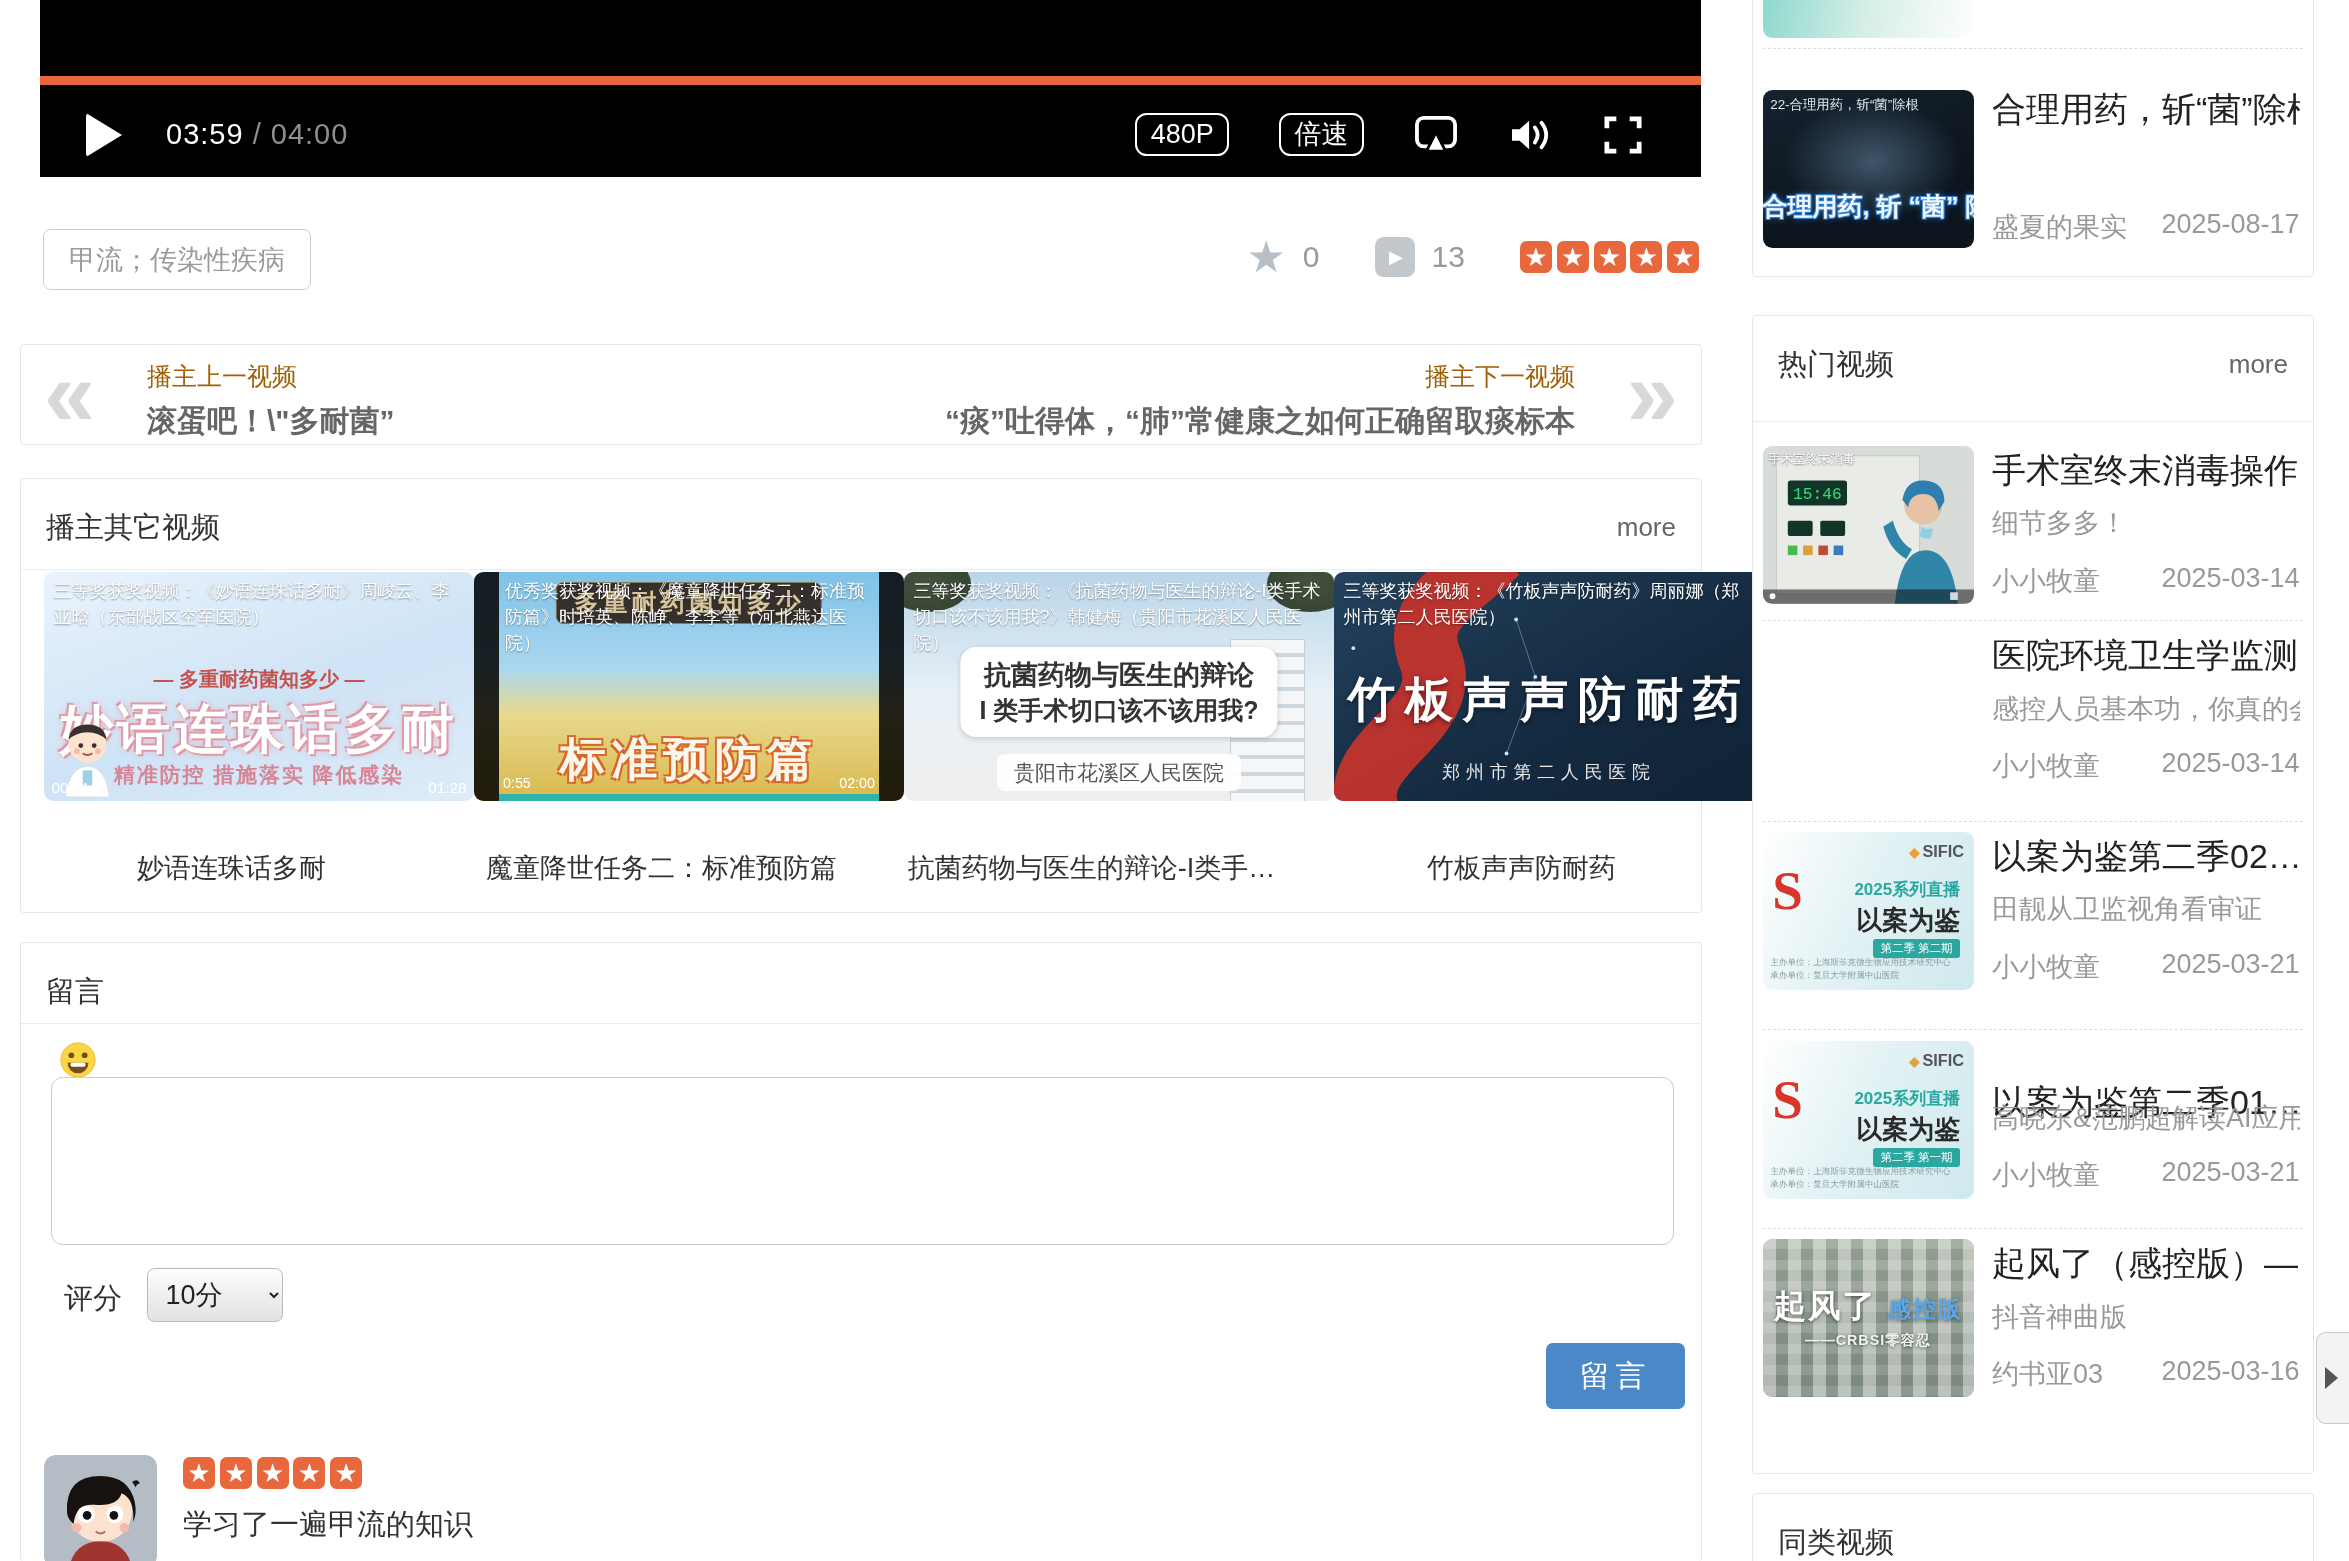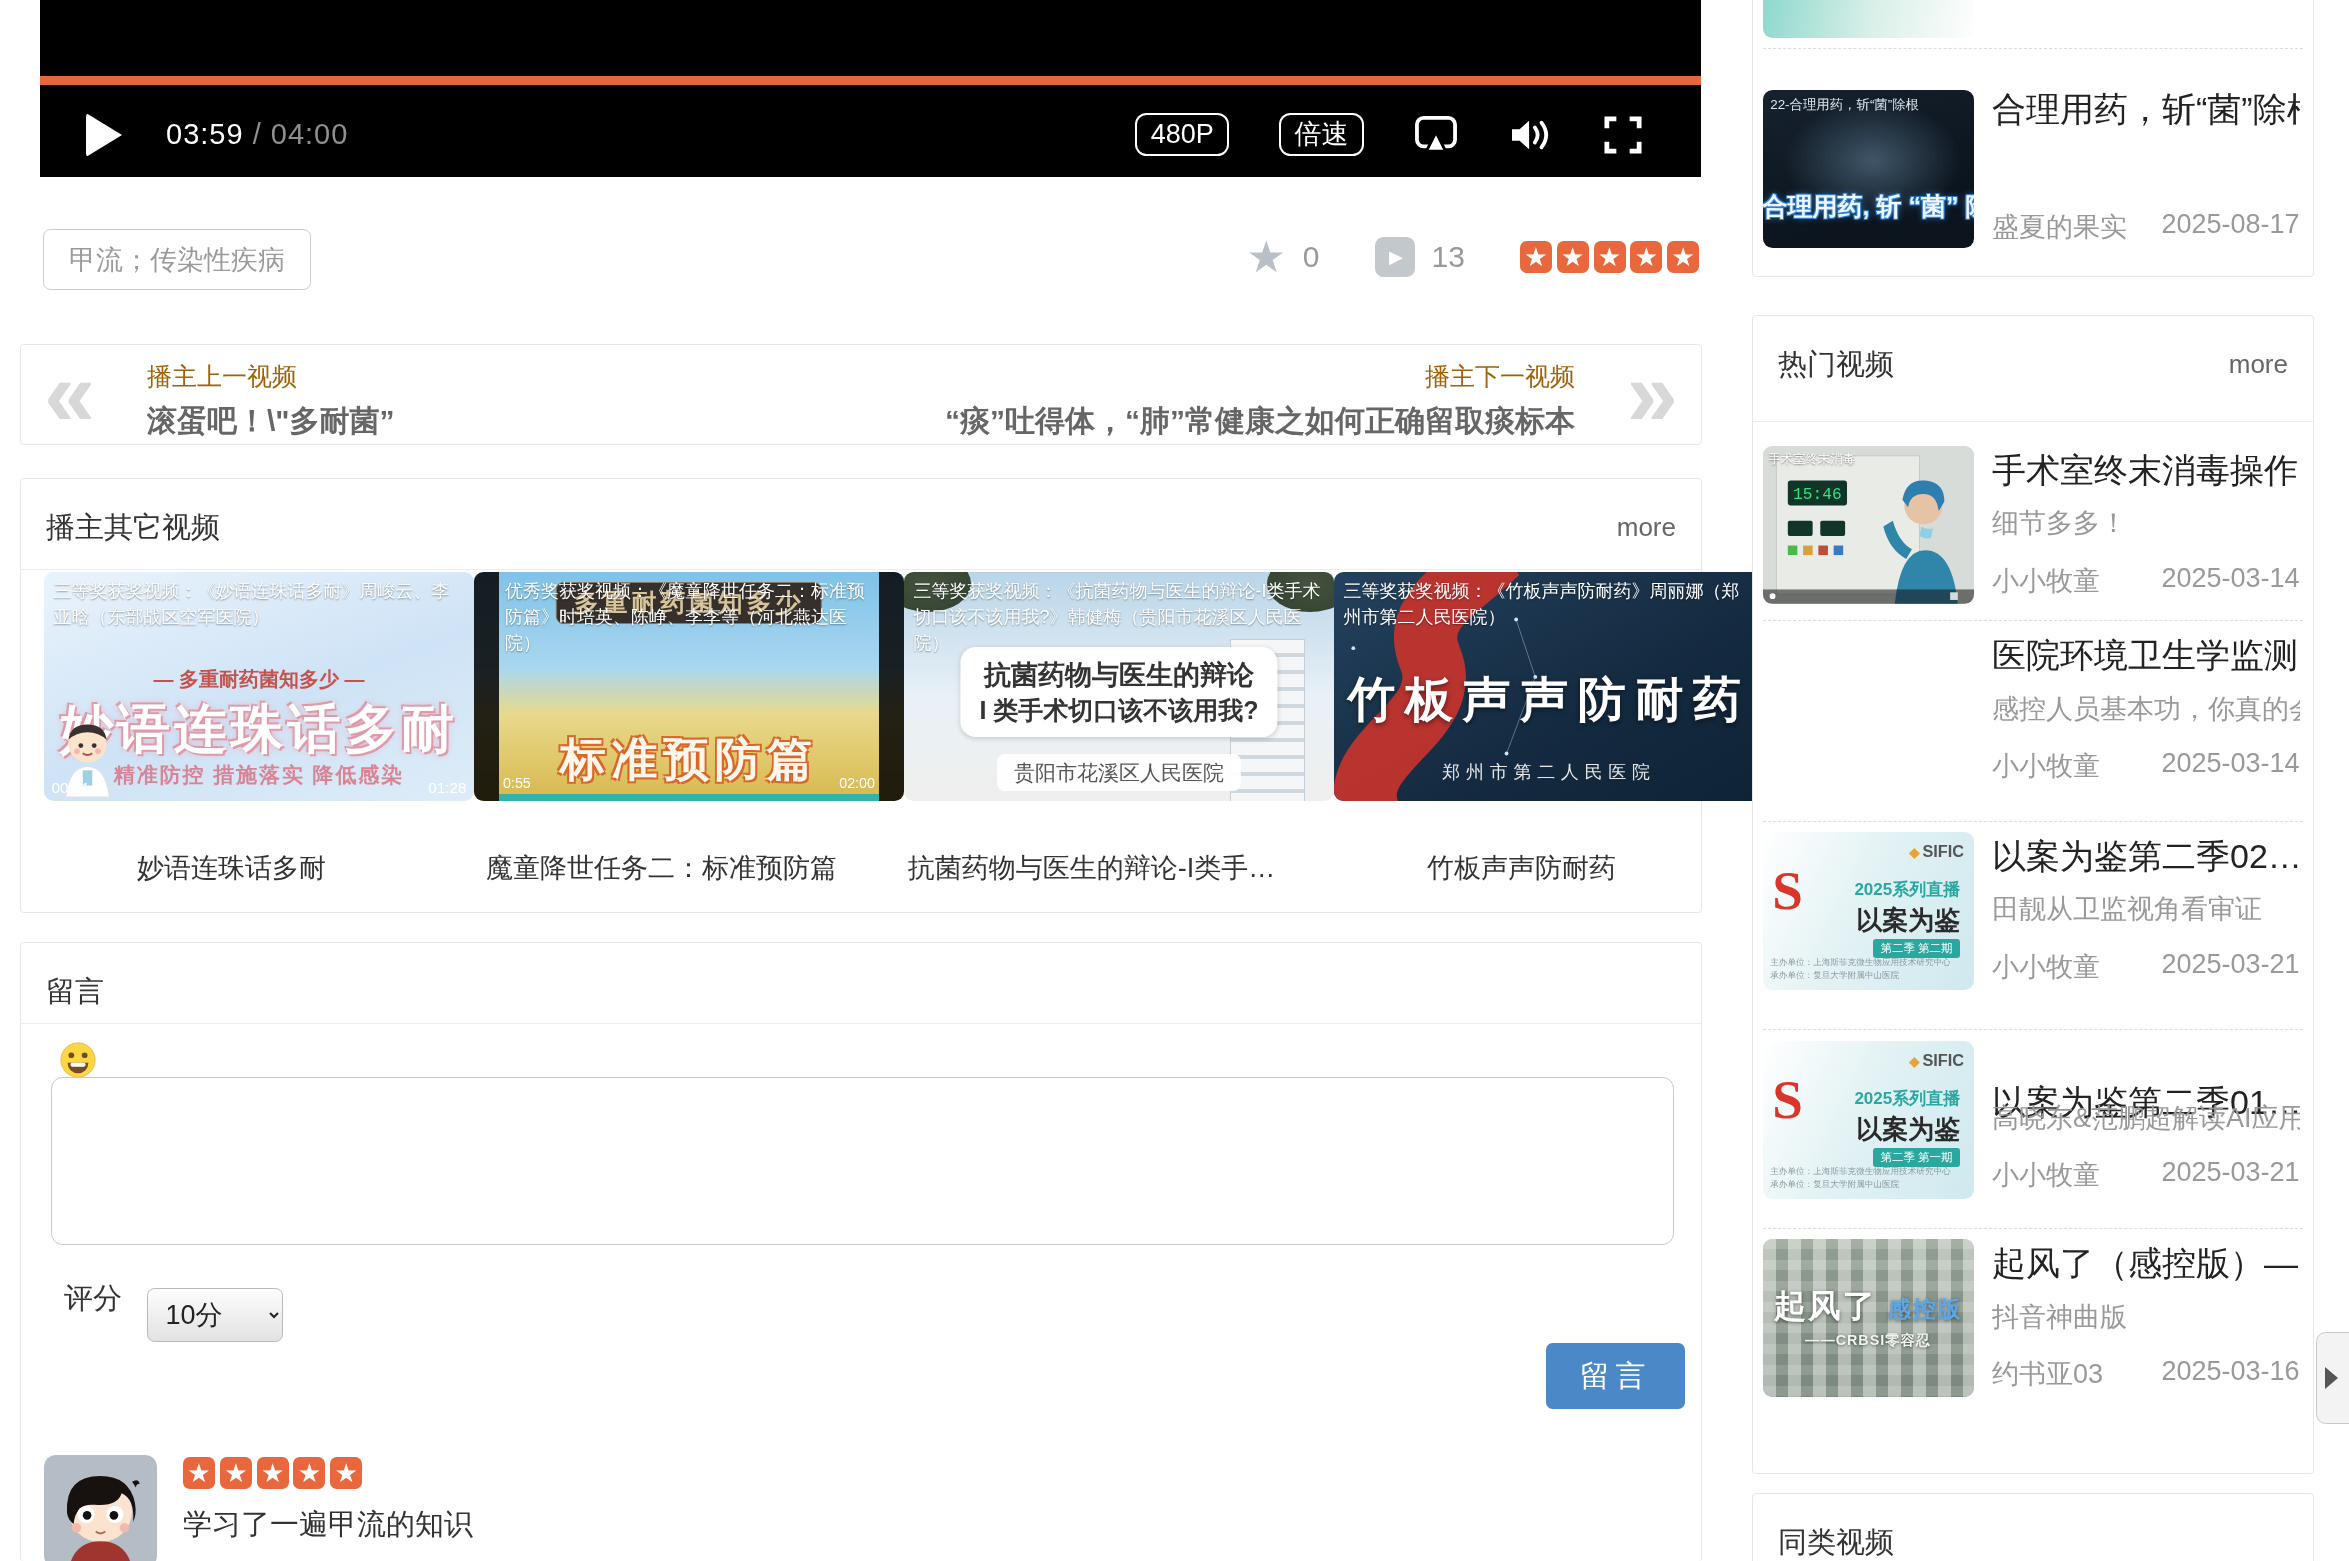--- a/index.html
+++ b/index.html
@@ -79,21 +79,21 @@
   .th4 .big { position:absolute; top:96px; width:100%; text-align:center; font-size:48px; font-weight:bold; color:#fff; letter-spacing:9.6px; text-shadow:0 1.9px 5.7px rgba(0,0,0,.5); }
   .th4 .foot { position:absolute; bottom:17px; width:100%; text-align:center; color:#e8e8e8; font-size:18px; letter-spacing:5.7px; }
   .ribbon { position:absolute; left:-19px; top:-9.6px; }
 
   
   #comments-card { left:20px; top:942px; width:1682px; height:619px; border-bottom:none; }
   #comments-divider { position:absolute; left:0; right:0; top:80px; height:1px; background:#ececec; }
   #emoji-btn { position:absolute; left:38px; top:98px; width:38px; height:38px; }
   #comment-textarea { position:absolute; left:30px; top:134px; width:1623px; height:168px; border:1px solid #c9c9c9; border-radius:11.5px; font-size:27px; padding:17px 21px; color:#333; resize:none; outline:none; font-family:"Liberation Sans",sans-serif; }
   #score-label { position:absolute; left:43px; top:336px; font-size:29px; color:#333; }
-  #score-select { position:absolute; left:126px; top:325px; width:136px; height:54px; font-size:27px; color:#222; border:1px solid #b9b9b9; border-radius:7.6px; background:linear-gradient(#fdfdfd,#e2e2e2); padding:0 13.4px; font-family:"Liberation Sans",sans-serif;margin-top:20px; }
+  #score-select { position:absolute; left:126px; top:325px; width:136px; height:54px; font-size:27px; color:#222; border:1px solid #b9b9b9; border-radius:7.6px; background:linear-gradient(#fdfdfd,#e2e2e2); padding:0 13.4px; font-family:"Liberation Sans",sans-serif; }
   #submit-btn { position:absolute; left:1525px; top:400px; width:139px; height:66px; background:#4a88c8; border:none; border-radius:6.7px; color:#fff; font-size:30px; letter-spacing:5.7px; font-family:"Liberation Sans",sans-serif; }
   #c-avatar { position:absolute; left:23px; top:512px; width:113px; height:113px; border-radius:11.5px; overflow:hidden; }
   #c-stars { position:absolute; left:162px; top:514px; }
   #c-text { position:absolute; left:162px; top:562px; font-size:29px; color:#333; }
 
   
   .side-thumb { position:absolute; left:9.6px; width:211px; height:158px; border-radius:9.6px; overflow:hidden; }
   .s-title { position:absolute; left:239px; right:13.4px; font-size:34px; color:#222; white-space:nowrap; overflow:hidden; }
   .s-sub { position:absolute; left:239px; right:13.4px; font-size:27px; color:#999; white-space:nowrap; overflow:hidden; }
   .s-meta { position:absolute; left:239px; right:13.4px; font-size:27px; color:#999; display:flex; justify-content:space-between; }

